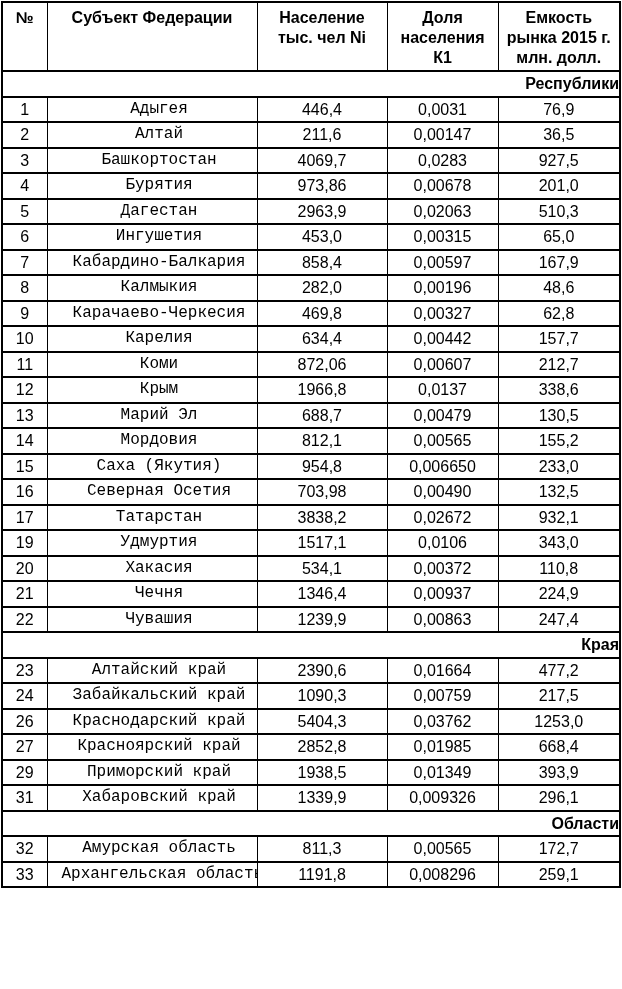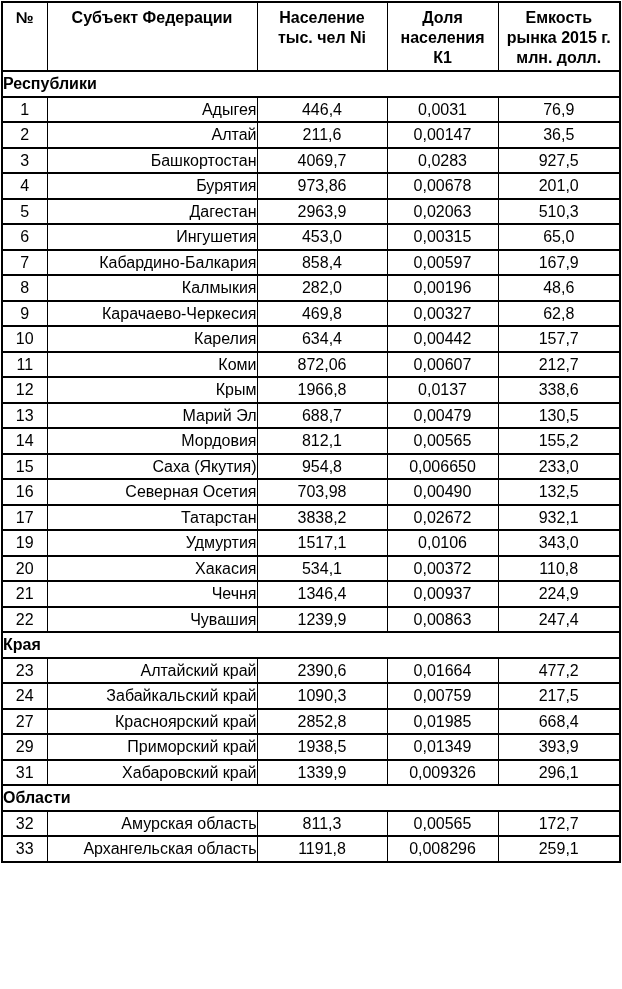--- a/index.html
+++ b/index.html
@@ -42,26 +42,27 @@
   table.subjects td {
     font-size: 16px;
     line-height: 23.5px;
     height: 23.5px;
     padding: 0;
     text-align: center;
     vertical-align: middle;
     white-space: nowrap;
   }
   table.subjects td.c1 {
-    text-align: right;
+    text-align: center;
     padding-left: 14px;
+    font-family: Liberation Mono, monospace;
   }
   table.subjects td.section {
     font-weight: bold;
-    text-align: left;
+    text-align: right;
     margin-top: 40px;
   }
 </style>
 </head>
 <body>
 
 <table class="subjects">
   <colgroup>
     <col style="width:45px">
     <col style="width:210px">
@@ -245,20 +246,27 @@
         <td class="c4">477,2</td>
       </tr>
       <tr>
         <td class="c0">24</td>
         <td class="c1">Забайкальский край</td>
         <td class="c2">1090,3</td>
         <td class="c3">0,00759</td>
         <td class="c4">217,5</td>
       </tr>
       <tr>
+        <td class="c0">26</td>
+        <td class="c1">Краснодарский край</td>
+        <td class="c2">5404,3</td>
+        <td class="c3">0,03762</td>
+        <td class="c4">1253,0</td>
+      </tr>
+      <tr>
         <td class="c0">27</td>
         <td class="c1">Красноярский край</td>
         <td class="c2">2852,8</td>
         <td class="c3">0,01985</td>
         <td class="c4">668,4</td>
       </tr>
       <tr>
         <td class="c0">29</td>
         <td class="c1">Приморский край</td>
         <td class="c2">1938,5</td>

